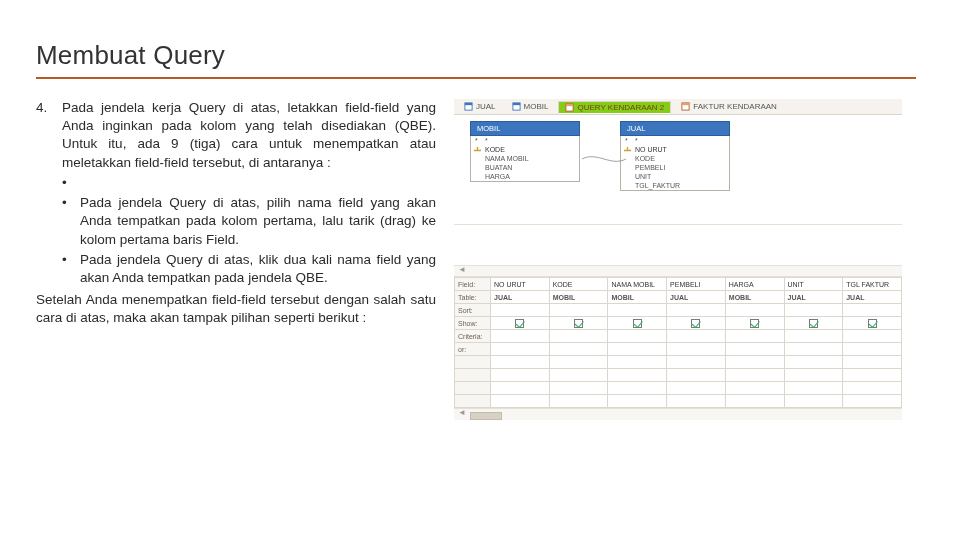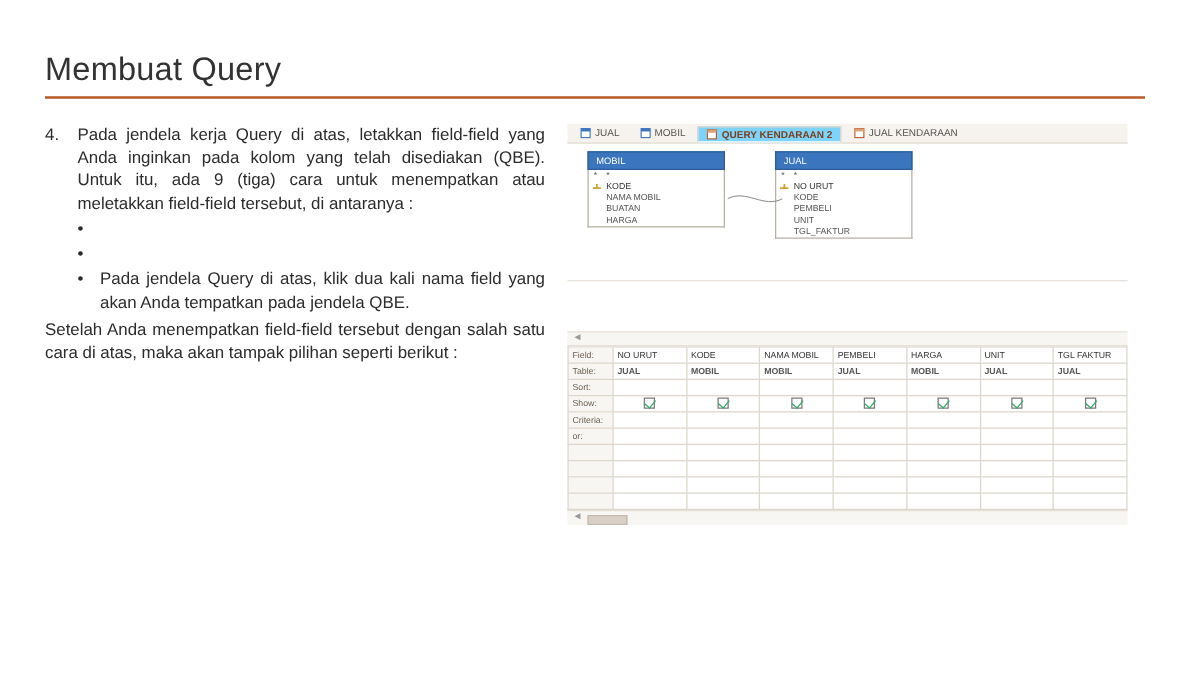--- a/index.html
+++ b/index.html
@@ -15,21 +15,21 @@
   .sub > .bull { min-width: 10px; }
   .closing { margin-top: 4px; }
   .j { text-align: justify; text-justify: inter-word; }
 
   .right { flex: 1; position: relative; }
 
   
   .access { position: absolute; top: 0; left: 0; right: 14px; font-size: 8px; color: #555; }
   .tabs { display: flex; align-items: center; gap: 4px; height: 16px; padding-left: 4px; border-bottom: 1px solid #dcd3c8; background: #f6f3ee; }
   .tab { display: flex; align-items: center; gap: 3px; padding: 1px 6px; }
-  .tab.active { background: #7dd3fc; border: 1px solid #e0d7cc; border-bottom: 1px solid #fff; margin-bottom: -1px; font-weight: 700; color: #7a3f18; }
+  .tab.active { background: #84cc16; border: 1px solid #e0d7cc; border-bottom: 1px solid #fff; margin-bottom: -1px; font-weight: 400; color: #7a3f18; }
   .tic { width: 9px; height: 9px; display: inline-block; }
   .tic svg { width: 100%; height: 100%; }
 
   .designArea { display: flex; gap: 40px; padding: 6px 8px 20px 16px; background: #fff; border-bottom: 1px solid #e6e0d7; min-height: 110px; }
   .tbox { width: 110px; }
   .tname { background: #3b75bd; color: #fff; font-size: 7.5px; padding: 2px 6px; border: 1px solid #2d5c99; position: relative; }
   .tlist { border: 1px solid #b8b1a5; border-top: none; background: #fff; }
   .trow { padding: 1px 4px 1px 14px; position: relative; font-size: 7px; color: #555; }
   .trow.star::before { content: "*"; position: absolute; left: 4px; }
   .trow.key::before { content: ""; position: absolute; left: 3px; top: 2px; width: 7px; height: 7px; background: #cda333; clip-path: polygon(0 40%,40% 40%,40% 0,60% 0,60% 40%,100% 40%,100% 60%,0 60%); }
@@ -67,20 +67,21 @@
     <div class="left">
       <div class="num4">
         <div class="n">4.</div>
         <div class="j">Pada jendela kerja Query di atas, letakkan field-field yang Anda inginkan pada kolom yang telah disediakan (QBE). Untuk itu, ada 9 (tiga) cara untuk menempatkan atau meletakkan field-field tersebut, di antaranya :</div>
       </div>
       <div class="sub">
           <div class="bull">•</div>
         </div>
       <div class="sub">
           <div class="bull">•</div>
+          <div class="j">Pada jendela Query di atas, pilih nama field yang akan Anda tempatkan pada kolom pertama, lalu tarik (drag) ke kolom pertama baris Field.</div>
         </div>
       <div class="sub">
           <div class="bull">•</div>
           <div class="j">Pada jendela Query di atas, klik dua kali nama field yang akan Anda tempatkan pada jendela QBE.</div>
         </div>
       <div class="closing j">Setelah Anda menempatkan field-field tersebut dengan salah satu cara di atas, maka akan tampak pilihan seperti berikut :</div>
     </div>
 
     <div class="right">
       <div class="access">
@@ -105,21 +106,21 @@
                   <rect x="1" y="1" width="8" height="8" fill="#fff" stroke="#b85a28"></rect>
                   <rect x="1" y="1" width="8" height="2.5" fill="#e0a070"></rect>
                 </svg></span>
             <span>QUERY KENDARAAN 2</span>
           </div>
           <div class="tab">
             <span class="tic"><svg viewBox="0 0 10 10">
                   <rect x="1" y="1" width="8" height="8" fill="#fff" stroke="#b85a28"></rect>
                   <rect x="1" y="1" width="8" height="2.5" fill="#e0a070"></rect>
                 </svg></span>
-            <span>JUAL KENDARAAN</span>
+            <span>FAKTUR KENDARAAN</span>
           </div>
         </div>
 
         <div class="designArea">
           <div class="tbox">
             <div class="tname">MOBIL</div>
             <div class="tlist">
               <div class="trow star">*</div>
               <div class="trow key">KODE</div>
               <div class="trow">NAMA MOBIL</div>

